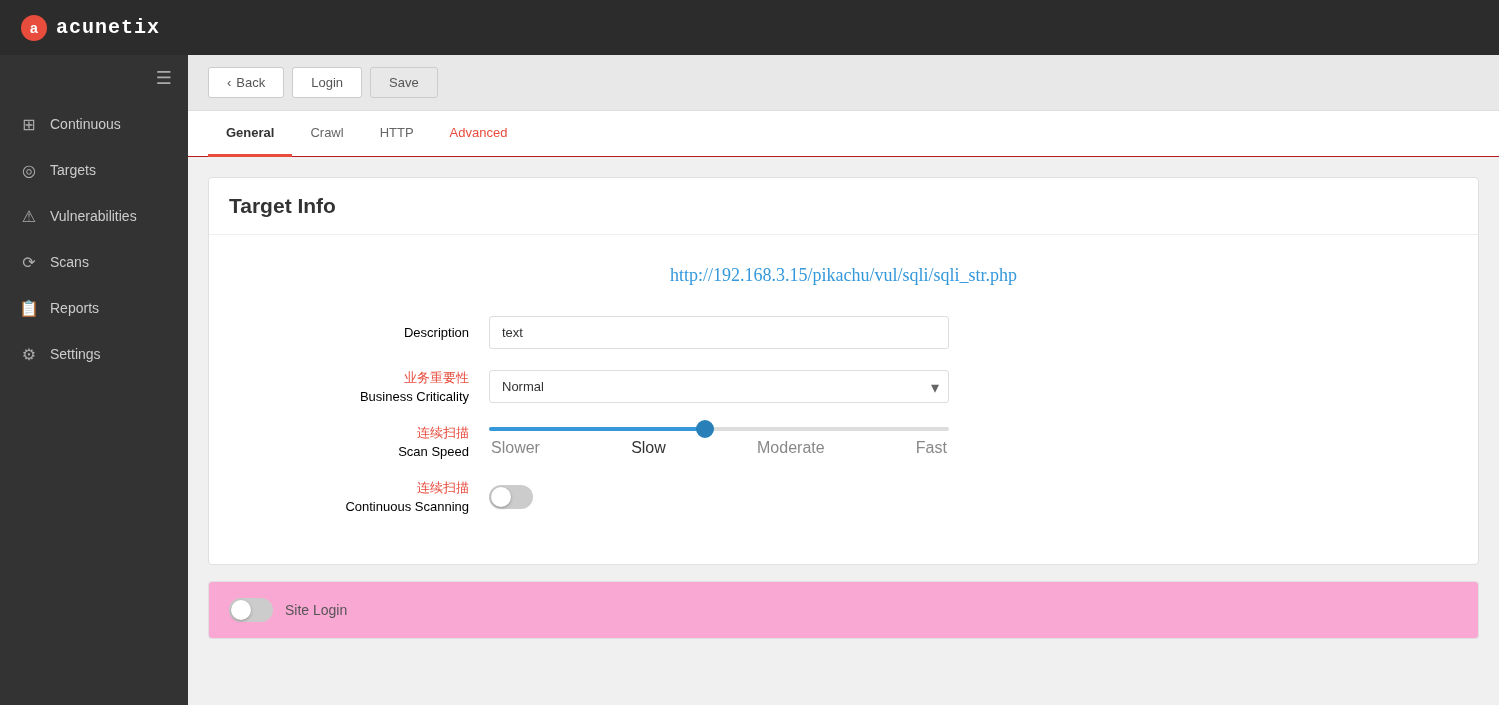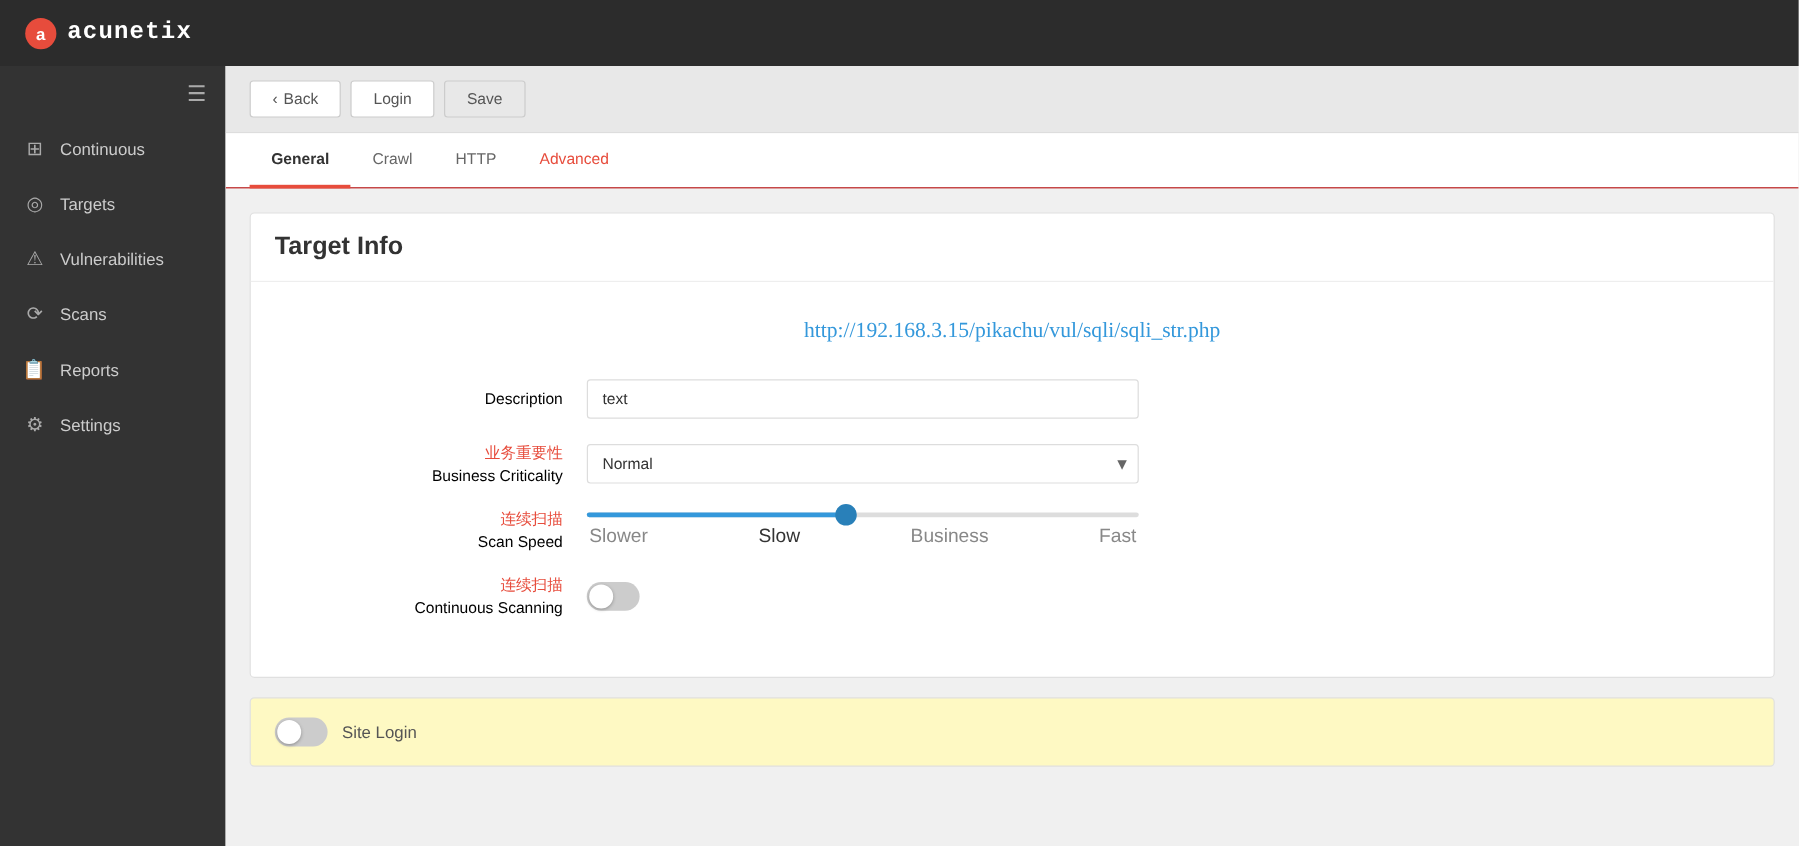--- a/index.html
+++ b/index.html
@@ -301,21 +301,21 @@
       background: #fff;
       border-radius: 50%;
       top: 2px;
       left: 2px;
       transition: left 0.2s;
       box-shadow: 0 1px 3px rgba(0,0,0,0.3);
     }
 
     
     .site-login-card {
-      background: #fef9c3;
+      background: #f9a8d4;
       border: 1px solid #e0e0e0;
       border-radius: 4px;
       padding: 16px 20px;
       display: flex;
       align-items: center;
       gap: 12px;
     }
     .site-login-label {
       font-size: 14px;
       color: #555;
@@ -438,21 +438,21 @@
               <span class="form-label-en">Scan Speed</span>
             </div>
             <div class="speed-control">
               <div class="slider-track">
                 <div class="slider-fill"></div>
                 <div class="slider-thumb"></div>
               </div>
               <div class="slider-labels">
                 <span>Slower</span>
                 <span class="slider-label-active">Slow</span>
-                <span>Business</span>
+                <span>Moderate</span>
                 <span>Fast</span>
               </div>
             </div>
           </div>
 
           <div class="form-row">
             <div class="form-label-group">
               <span class="form-label-cn">连续扫描</span>
               <span class="form-label-en">Continuous Scanning</span>
             </div>

